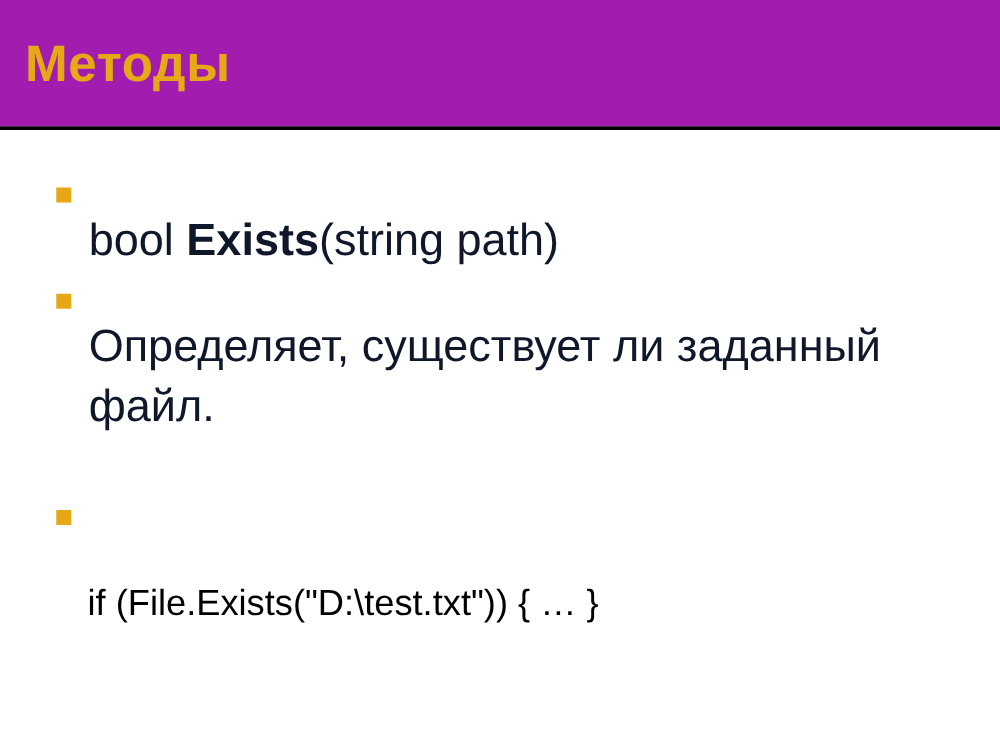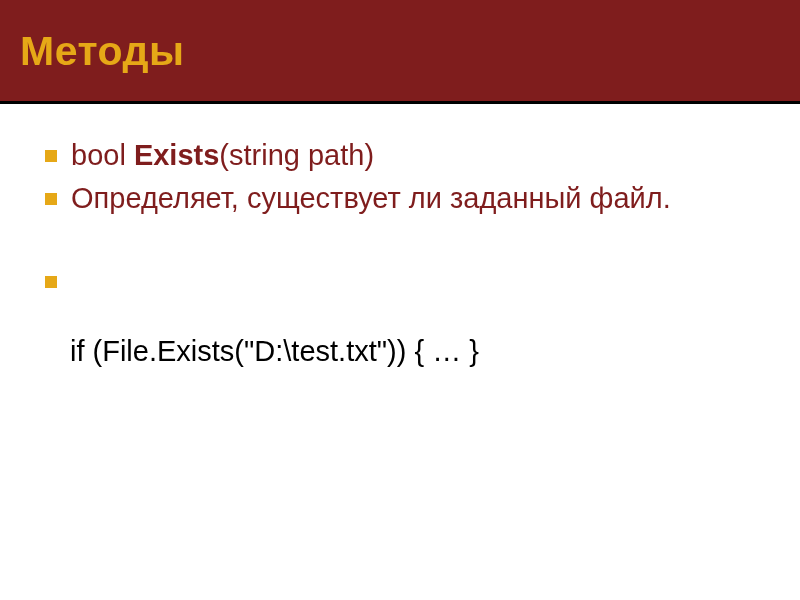--- a/index.html
+++ b/index.html
@@ -8,21 +8,21 @@
       box-sizing: border-box;
     }
     body {
       width: 800px;
       height: 600px;
       background: #ffffff;
       font-family: Verdana, Geneva, sans-serif;
       overflow: hidden;
     }
     .header {
-      background: #7f1d1d;
+      background: #a21caf;
       padding: 28px 20px 26px 20px;
     }
     .title {
       color: #e6a817;
       font-size: 41px;
       font-weight: bold;
       letter-spacing: 0.5px;
     }
     .divider-outer {
       height: 2px;
@@ -39,23 +39,24 @@
     }
     .bullet {
       width: 12px;
       height: 12px;
       background: #e6a817;
       margin-right: 14px;
       margin-top: 14px;
       flex-shrink: 0;
     }
     .bullet-text {
-      color: #7f1d1d;
-      font-size: 29px;
+      color: #0f172a;
+      font-size: 36px;
       line-height: 1.35;
+      margin-top: 32px;
     }
     .bullet-text .bold {
       font-weight: bold;
     }
     .plain-line {
       color: #000000;
       font-size: 29px;
       line-height: 1.35;
       margin-left: 25px;
     }

